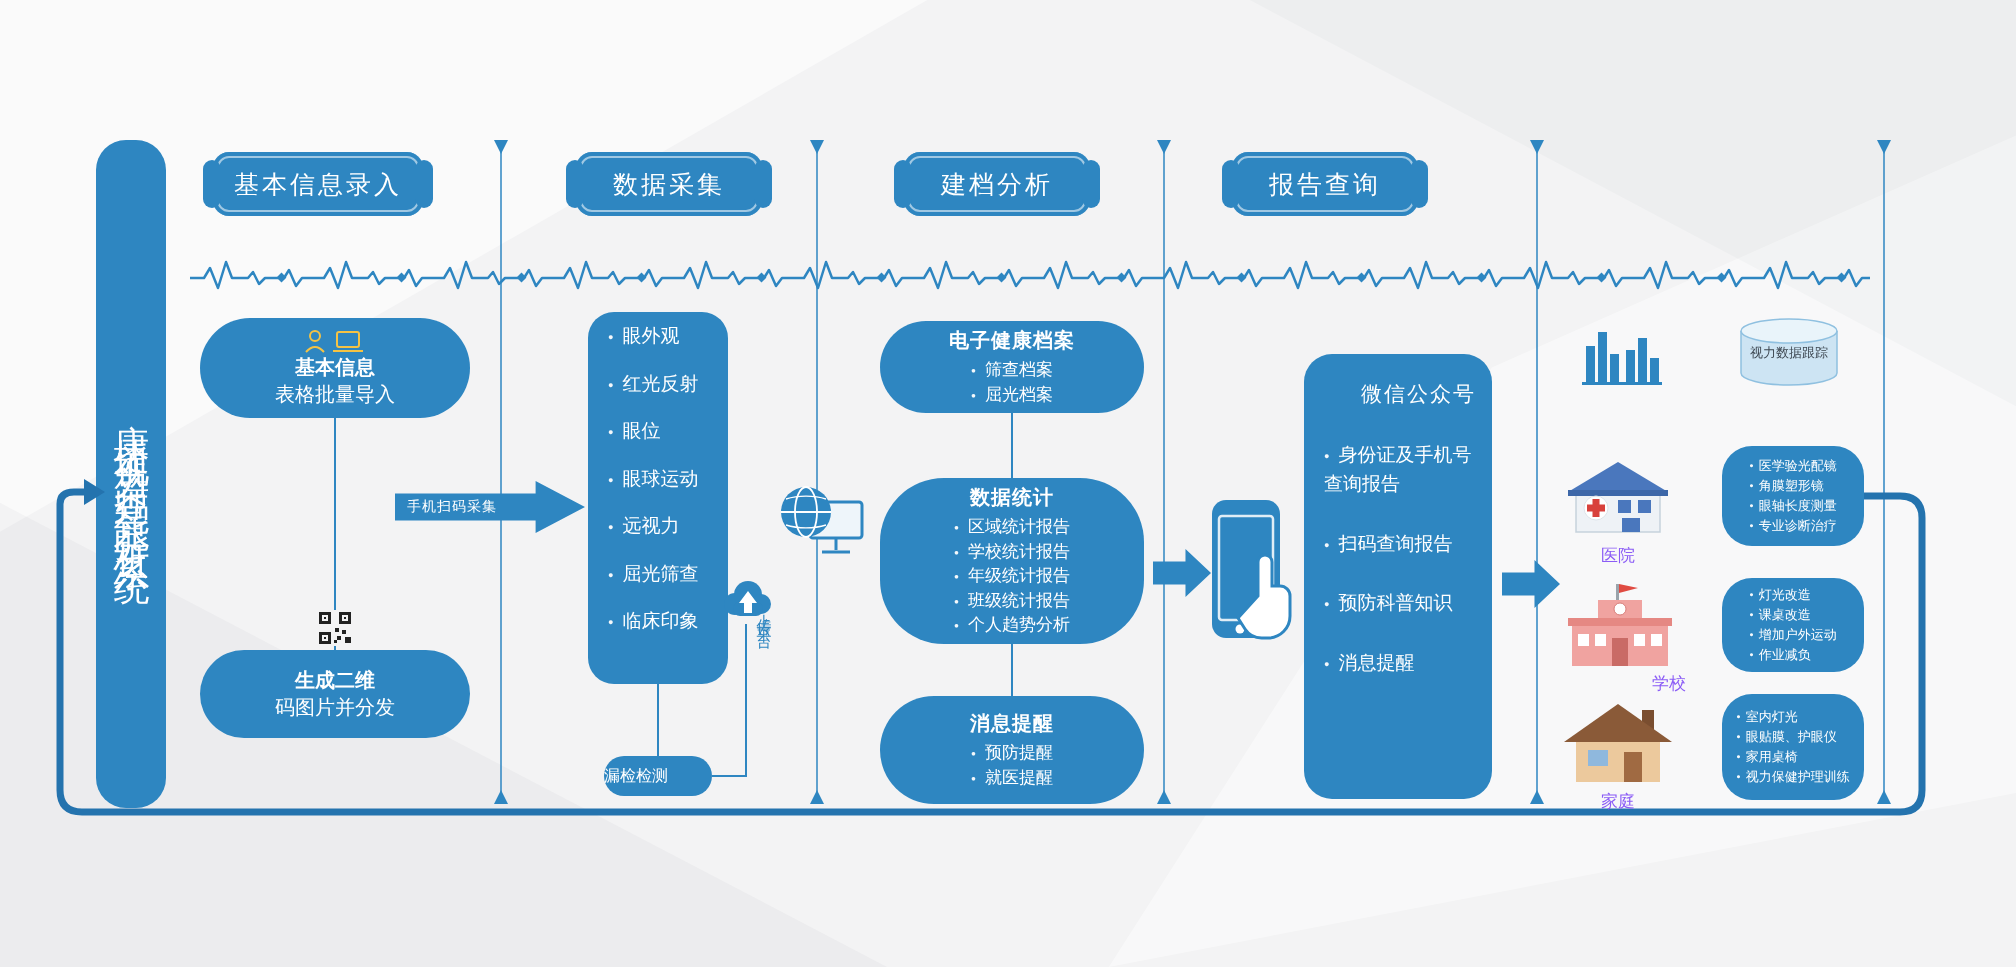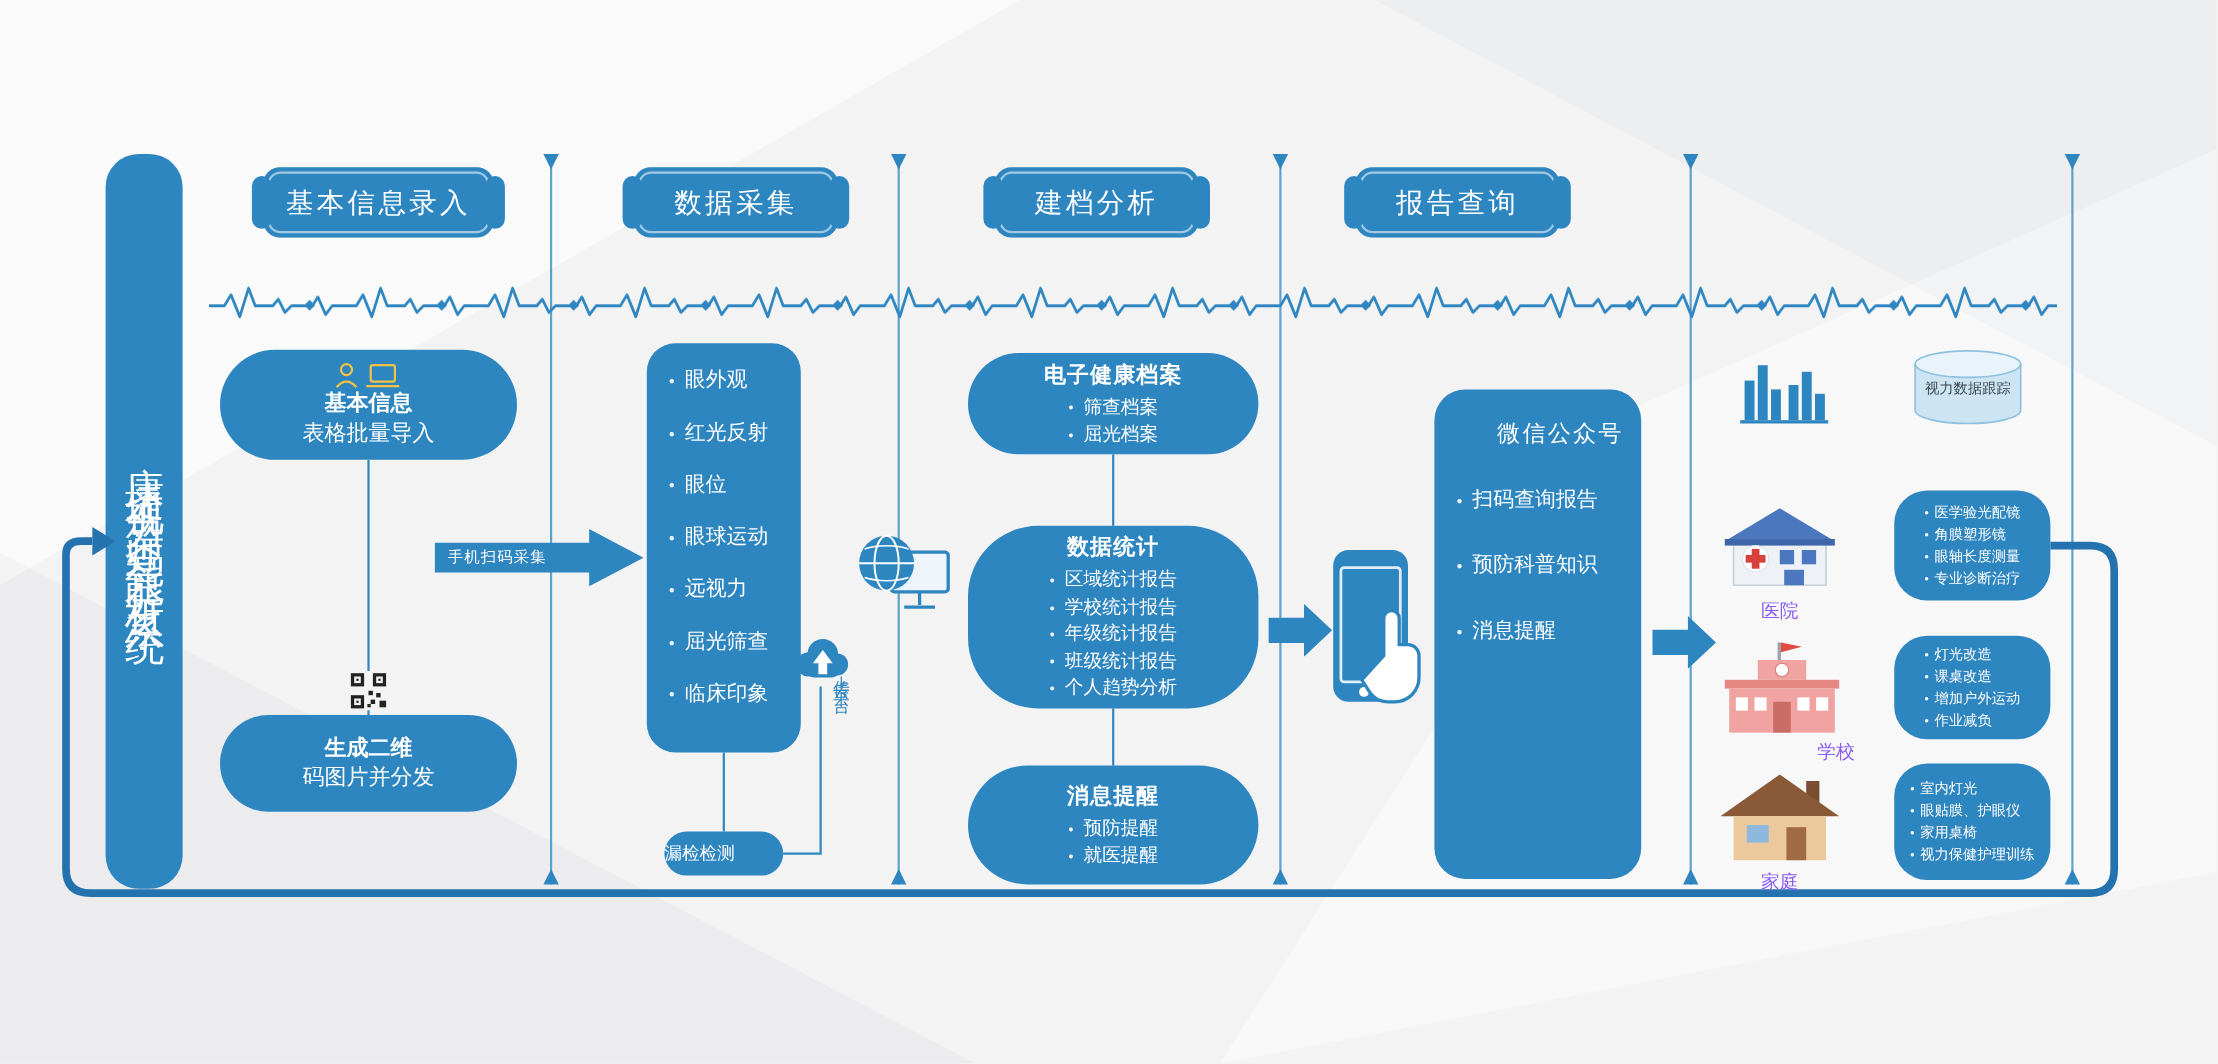--- a/index.html
+++ b/index.html
@@ -32,21 +32,21 @@
   .pill { position:absolute; background:var(--blue); color:#fff; border-radius:50px;
           display:flex; flex-direction:column; align-items:center; justify-content:center; text-align:center; }
   .pill .l1 { font-size:20px; line-height:1.35;font-weight:bold; }
   .pill .l2 { font-size:20px; line-height:1.35; }
 
   .roundbox { position:absolute; background:var(--blue); color:#fff; border-radius:26px; }
 
   .dotlist { list-style:none; text-align:left; }
   .dotlist li::before { content:"●"; font-size:.48em; vertical-align:2px; margin-right:9px; opacity:.95; }
 
-  .colbox-list { padding:20px 0 0 20px; }
+  .colbox-list { padding:10px 0 0 20px; }
   .colbox-list li { font-size:19px; line-height:1.5; margin-bottom:19px; }
 
   .group-pill { position:absolute; background:var(--blue); color:#fff; text-align:center;
                 display:flex; flex-direction:column; align-items:center; justify-content:center; }
   .group-pill .gtitle { font-weight:bold; font-size:20px; margin-bottom:4px; letter-spacing:1px; }
   .group-pill ul { display:inline-block; }
   .group-pill li { font-size:17px; line-height:1.45; }
 
   .label-arrow { position:absolute; background:var(--blue); color:#fff; font-size:14px;
                  clip-path:polygon(0 24%,74% 24%,74% 0,100% 50%,74% 100%,74% 76%,0 76%);
@@ -82,21 +82,21 @@
 <div class="canvas">
   <div class="poly poly-a"></div>
   <div class="poly poly-b"></div>
   <div class="poly poly-c"></div>
   <div class="poly poly-d"></div>
 
   <div class="leftbar" style="left:96px;top:140px;width:70px;height:668px">
     <span>康捷视力筛查智能分析系统</span>
   </div>
 
-  <div class="badge" style="left:239px;width:210px">
+  <div class="badge" style="left:213px;width:210px">
     <span>基本信息录入</span>
     </div>
   <div class="badge" style="left:576px;width:186px">
     <span>数据采集</span>
     </div>
   <div class="badge" style="left:904px;width:186px">
     <span>建档分析</span>
     </div>
   <div class="badge" style="left:1232px;width:186px">
     <span>报告查询</span>
@@ -255,20 +255,21 @@
   <svg class="icon" style="left:1206px;top:498px" width="92" height="166" viewBox="0 0 92 166">
     <rect x="6" y="2" width="68" height="138" rx="14" fill="#2e86c1"></rect>
     <rect x="13" y="18" width="54" height="104" rx="3" fill="none" stroke="rgba(255,255,255,.85)" stroke-width="2.5"></rect>
     <circle cx="34" cy="131" r="4.5" fill="#fff"></circle>
     <path d="M52,98 V64 a7,7 0 0 1 14,0 v24 h8 a10,10 0 0 1 10,10 v20 a22,22 0 0 1 -22,22 h-6 a20,20 0 0 1 -17,-9 l-7,-11 z" fill="#fff" stroke="#2e86c1" stroke-width="3"></path>
   </svg>
 
   <div class="roundbox wechat" style="left:1304px;top:354px;width:188px;height:445px">
     <div class="wtitle">微信公众号</div>
     <ul class="dotlist">
+      <li>身份证及手机号查询报告</li>
       <li>扫码查询报告</li>
       <li>预防科普知识</li>
       <li>消息提醒</li>
     </ul>
   </div>
 
   <div class="flow-arrow" style="left:1502px;top:560px;width:58px;height:48px"></div>
 
   <svg class="icon" style="left:1578px;top:320px" width="88" height="66" viewBox="0 0 88 66">
     <g fill="#2e86c1">

